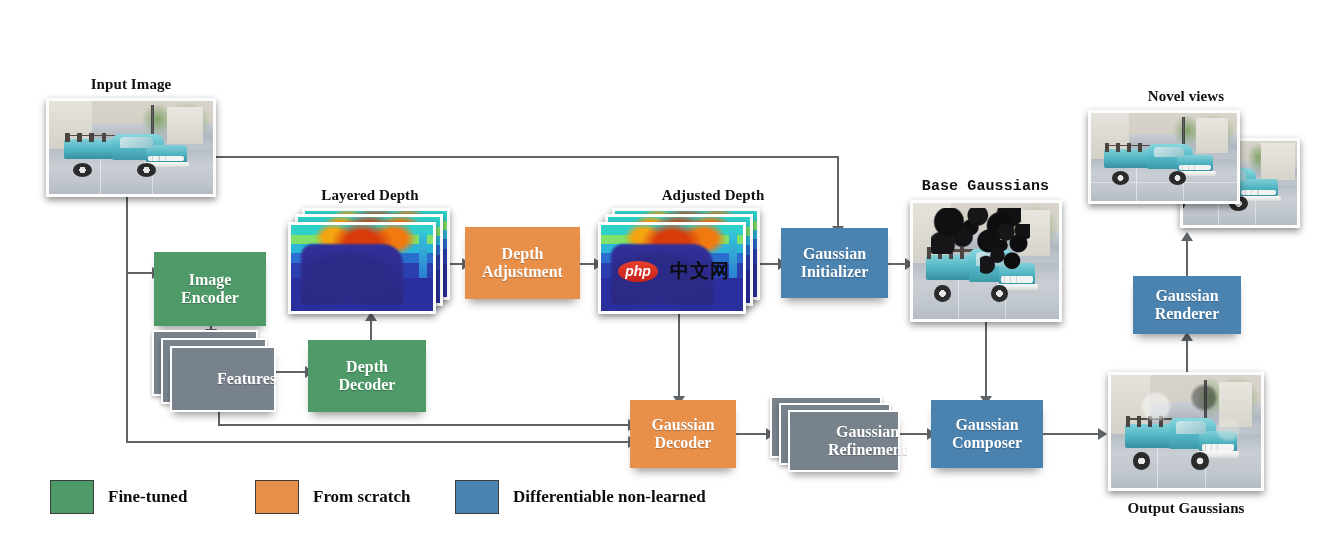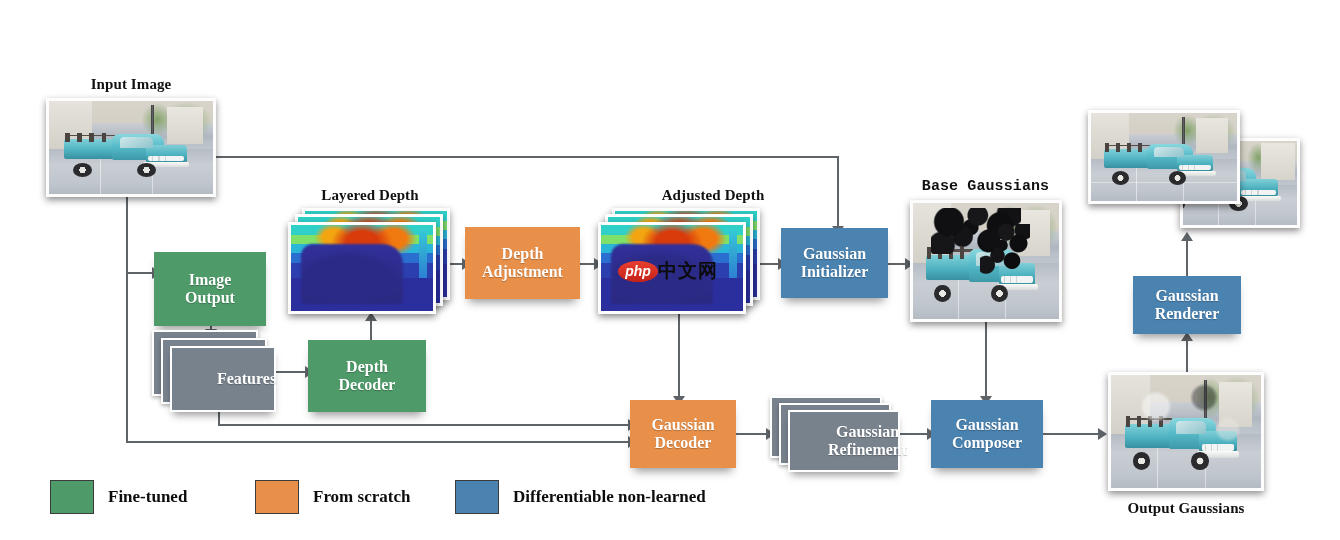--- a/index.html
+++ b/index.html
@@ -110,21 +110,21 @@
       radial-gradient(circle at 12% 80%, #161619 0 14%, rgba(22,22,25,0) 16%),
       radial-gradient(circle at 88% 12%, #121214 0 14%, rgba(18,18,20,0) 16%),
       radial-gradient(circle at 44% 42%, #0f0f11 0 13%, rgba(15,15,17,0) 15%);}
   .noisy{position:absolute;inset:0;
     background:
       radial-gradient(circle at 30% 28%, rgba(250,250,248,.55) 0 9%, rgba(250,250,248,0) 12%),
       radial-gradient(circle at 62% 20%, rgba(40,40,44,.45) 0 8%, rgba(40,40,44,0) 11%),
       radial-gradient(circle at 78% 48%, rgba(235,235,230,.4) 0 7%, rgba(235,235,230,0) 10%);}
 
   
-  .wm{position:absolute;display:flex;align-items:center;gap:0;
+  .wm{position:absolute;display:flex;align-items:center;gap:12px;
       pointer-events:none;}
   .wm .php{display:flex;align-items:center;justify-content:center;
       width:40px;height:21px;border-radius:50%;
       background:linear-gradient(#e8402e,#c4211a);
       color:#fff;font-style:italic;font-weight:bold;font-size:14px;
       font-family:"Liberation Sans",sans-serif;}
   .wm .cn{color:#0b0b0b;font-weight:bold;font-size:19px;
       font-family:"DejaVu Sans",sans-serif;letter-spacing:1px;}
 
   
@@ -221,21 +221,21 @@
           <div class="grille"></div>
           <div class="bumper"></div>
         <div class="wheel w1"></div>
           <div class="wheel w2"></div>
       </div>
     </div>
   </div>
 
   <div class="blk green" style="left:154px;top:236px;width:112px;height:74px;margin-top:16px;">
     <span>Image</span>
-    <span>Output</span>
+    <span>Encoder</span>
   </div>
 
   <div class="stack" style="left:152px;top:330px;width:124px;height:82px;">
     <div class="sheet" style="left:0;top:0;width:106px;height:66px;"></div>
     <div class="sheet" style="left:9px;top:8px;width:106px;height:66px;"></div>
     <div class="sheet front" style="left:18px;top:16px;width:106px;height:66px;">
       <span>Features</span>
     </div>
   </div>
 
@@ -331,20 +331,21 @@
           <div class="grille"></div>
           <div class="bumper"></div>
         <div class="wheel w1"></div>
           <div class="wheel w2"></div>
       </div>
       <div class="splat" style="left:12%;top:4%;width:62%;height:40%;"></div>
       <div class="splat" style="left:46%;top:18%;width:34%;height:44%;"></div>
     </div>
   </div>
 
+  <div class="cap" style="left:1100px;top:88px;width:172px;">Novel views</div>
   <div style="position:absolute;left:1050px;top:110px;width:250px;height:122px;">
     <div class="photo" style="left:130px;top:28px;width:120px;height:90px;">
       <div class="inner">
         <div class="scene"></div>
         <div class="bldg2" style="right:2%;top:2%;width:30%;height:44%;"></div>
         <div class="pole" style="left:6%;"></div>
         <div class="sidewalk"></div>
         <div class="truck" style="left:-22%;top:30%;width:110%;height:50%;">
           <div class="bed"></div>
             <div class="rail"></div>

